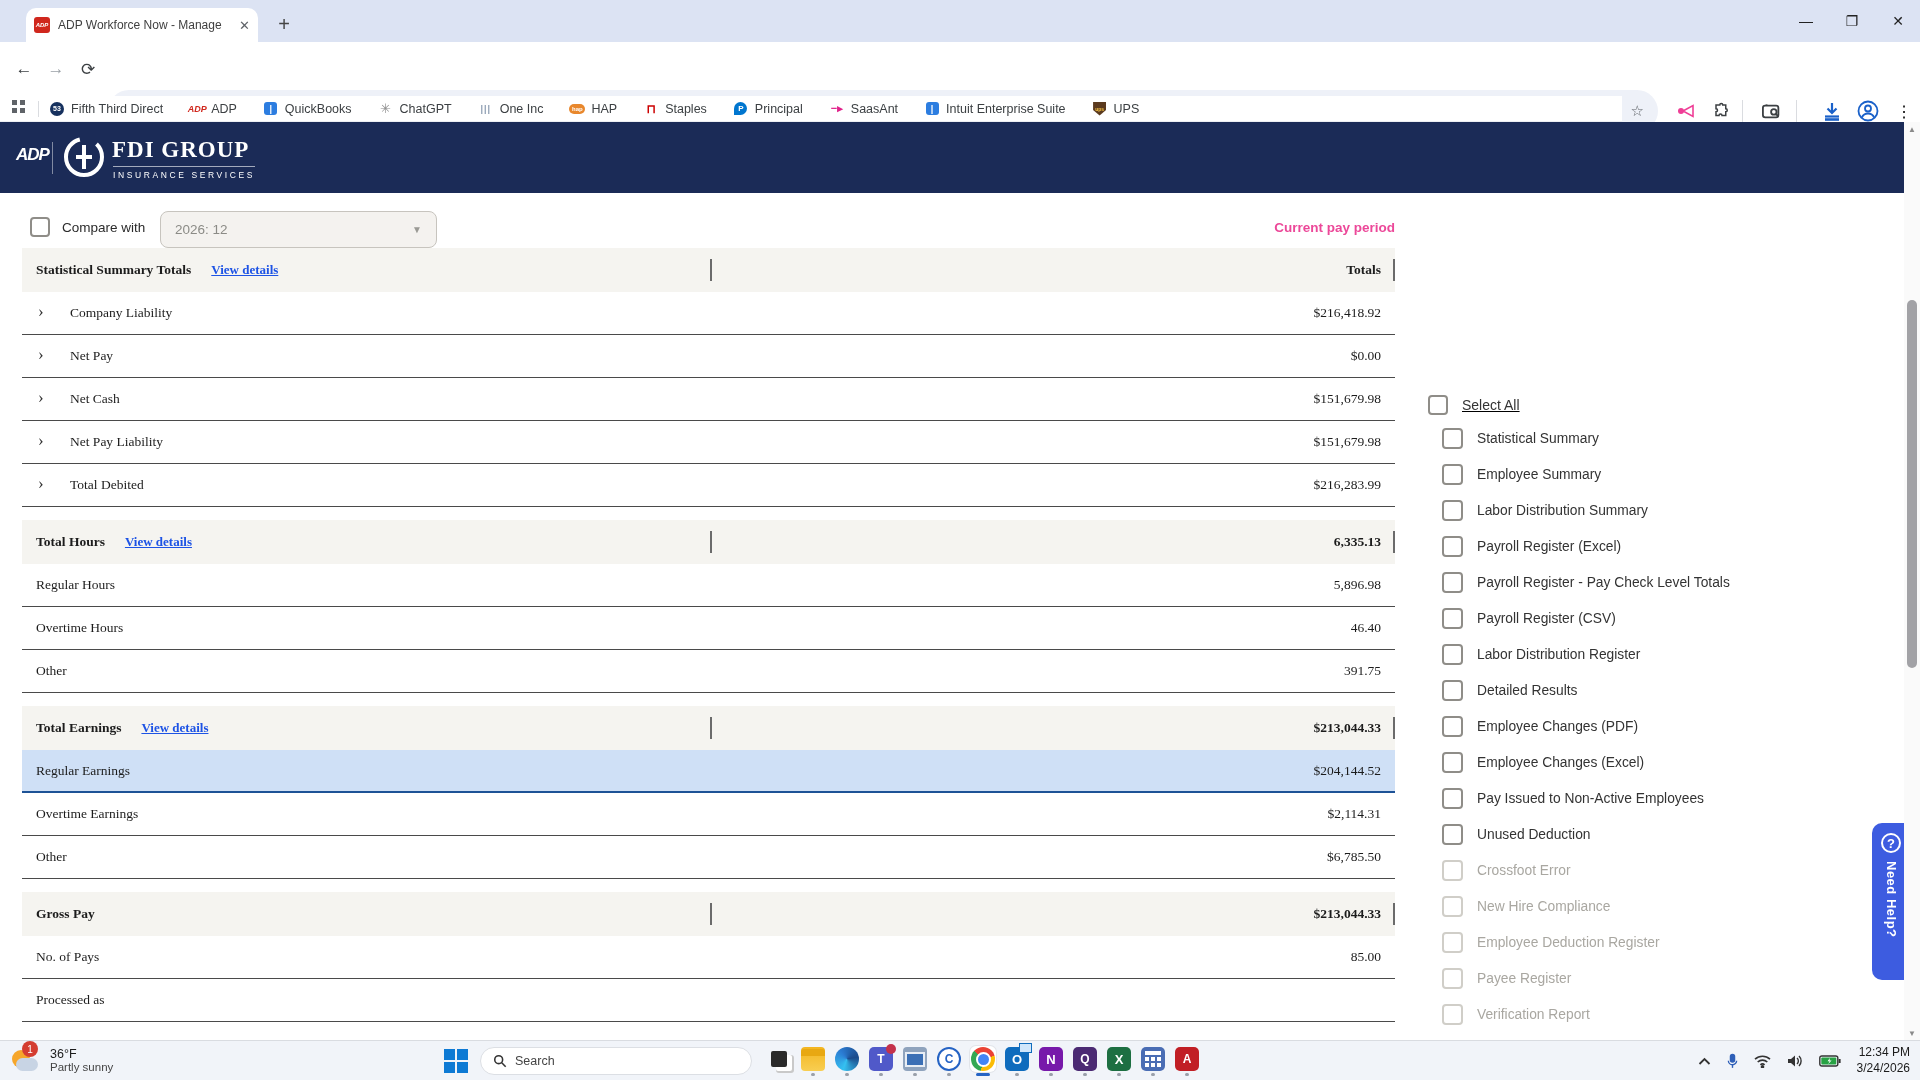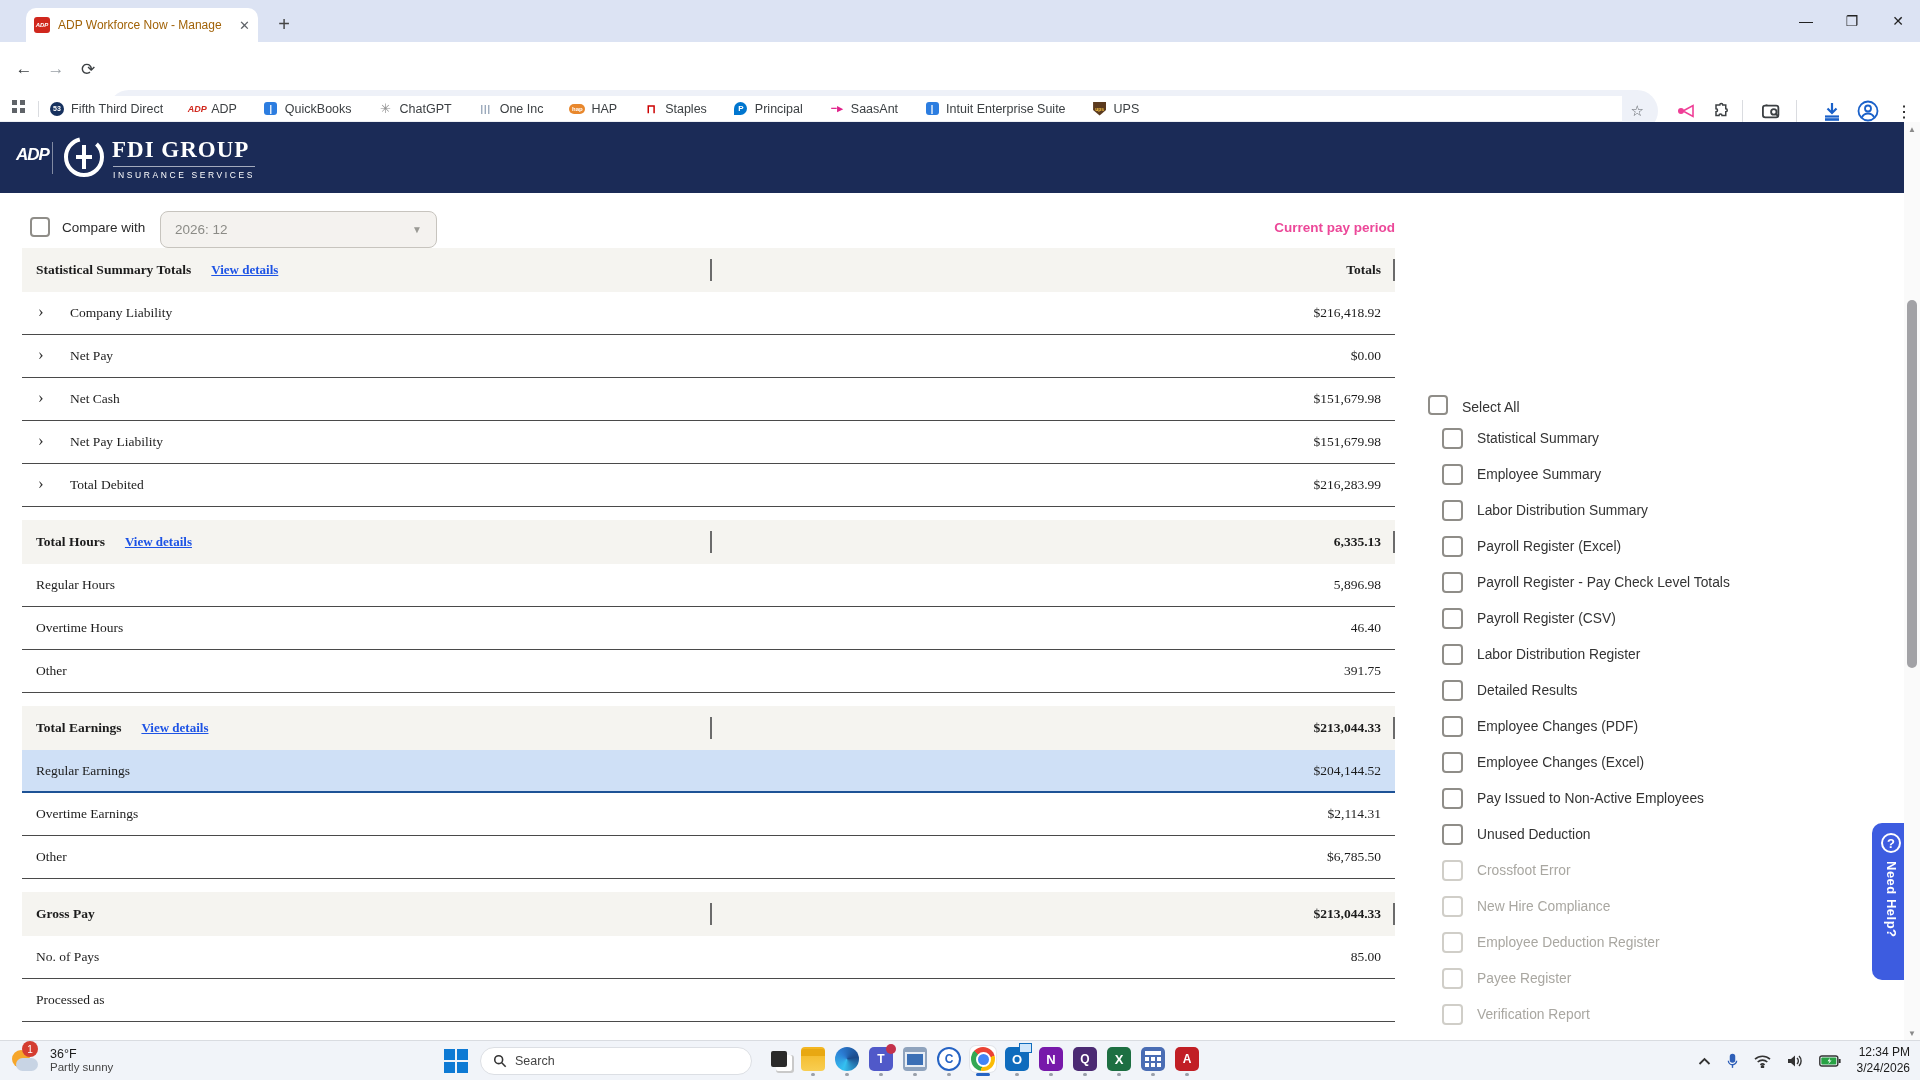--- a/index.html
+++ b/index.html
@@ -5,21 +5,21 @@
   html,body{margin:0;padding:0;}
   body{width:1920px;height:1080px;position:relative;overflow:hidden;background:#fff;
        font-family:"Liberation Sans",sans-serif;-webkit-font-smoothing:antialiased;}
 
   
   #tabstrip{position:absolute;top:0;left:0;width:1920px;height:42px;background:#dce3f3;}
   #tab{position:absolute;top:8px;left:26px;width:232px;height:34px;background:#fff;
        border-radius:10px 10px 0 0;display:flex;align-items:center;padding:0 8px;box-sizing:border-box;}
   #tab .fav{width:16px;height:16px;border-radius:3px;background:#d0271d;color:#fff;font-size:6px;
        font-weight:bold;font-style:italic;display:flex;align-items:center;justify-content:center;flex:0 0 16px;}
-  #tab .ttl{font-size:12px;color:#a16207;margin-left:8px;white-space:nowrap;overflow:hidden;flex:1 1 auto;}
+  #tab .ttl{font-size:12px;color:#404040;margin-left:8px;white-space:nowrap;overflow:hidden;flex:1 1 auto;}
   #tab .cls{font-size:13px;color:#5f6368;margin-left:6px;flex:0 0 auto;cursor:pointer;}
   #newtab{position:absolute;left:270px;top:10px;width:28px;height:28px;color:#444;font-size:20px;
        display:flex;align-items:center;justify-content:center;border-radius:50%;}
   .winctl{position:absolute;top:6px;height:30px;width:40px;display:flex;align-items:center;justify-content:center;
        color:#222;font-size:14px;}
 
   
   #urlrow{position:absolute;top:42px;left:0;width:1920px;height:54px;background:#fff;}
   .navbtn{position:absolute;top:13px;width:28px;height:28px;display:flex;align-items:center;justify-content:center;
        font-size:17px;color:#3c4043;border-radius:50%;}
@@ -88,21 +88,21 @@
        box-sizing:border-box;}
   .row .chev{position:absolute;left:16px;top:50%;transform:translateY(-54%);font-size:17px;color:#333;}
   .row .lb{font-size:13.5px;color:#1c1c1c;margin-left:14px;}
   .row.haschev .lb{margin-left:48px;}
   .row .val{position:absolute;right:14px;font-size:13.5px;color:#1c1c1c;}
   .row.hl{background:#cfe0f6;border-bottom:2px solid #1d5296;}
   .row.partial{height:9px;border-bottom:none;}
 
   
   #rpanel{position:absolute;top:193px;left:1424px;width:486px;height:847px;background:#fff;}
-  #select-all{position:absolute;left:4px;top:9px;display:flex;align-items:flex-end;}
+  #select-all{position:absolute;left:4px;top:9px;display:flex;align-items:center;text-decoration:underline;}
   #select-all .cb{margin-right:14px;}
   #select-all .lb{font-size:14px;color:#333;}
   #reports-list{position:absolute;left:0;top:34px;width:486px;}
   .rep{height:36px;display:flex;align-items:center;}
   .rep .cb{margin-left:18px;margin-right:14px;width:21px;height:21px;}
   .rep .lb{font-size:13.8px;color:#333;}
   .rep.dis .lb{color:#a9a7a1;}
 
   
   #needhelp{position:absolute;left:1872px;top:823px;width:38px;height:157px;background:#3d5ce0;border-radius:10px 0 0 10px;

